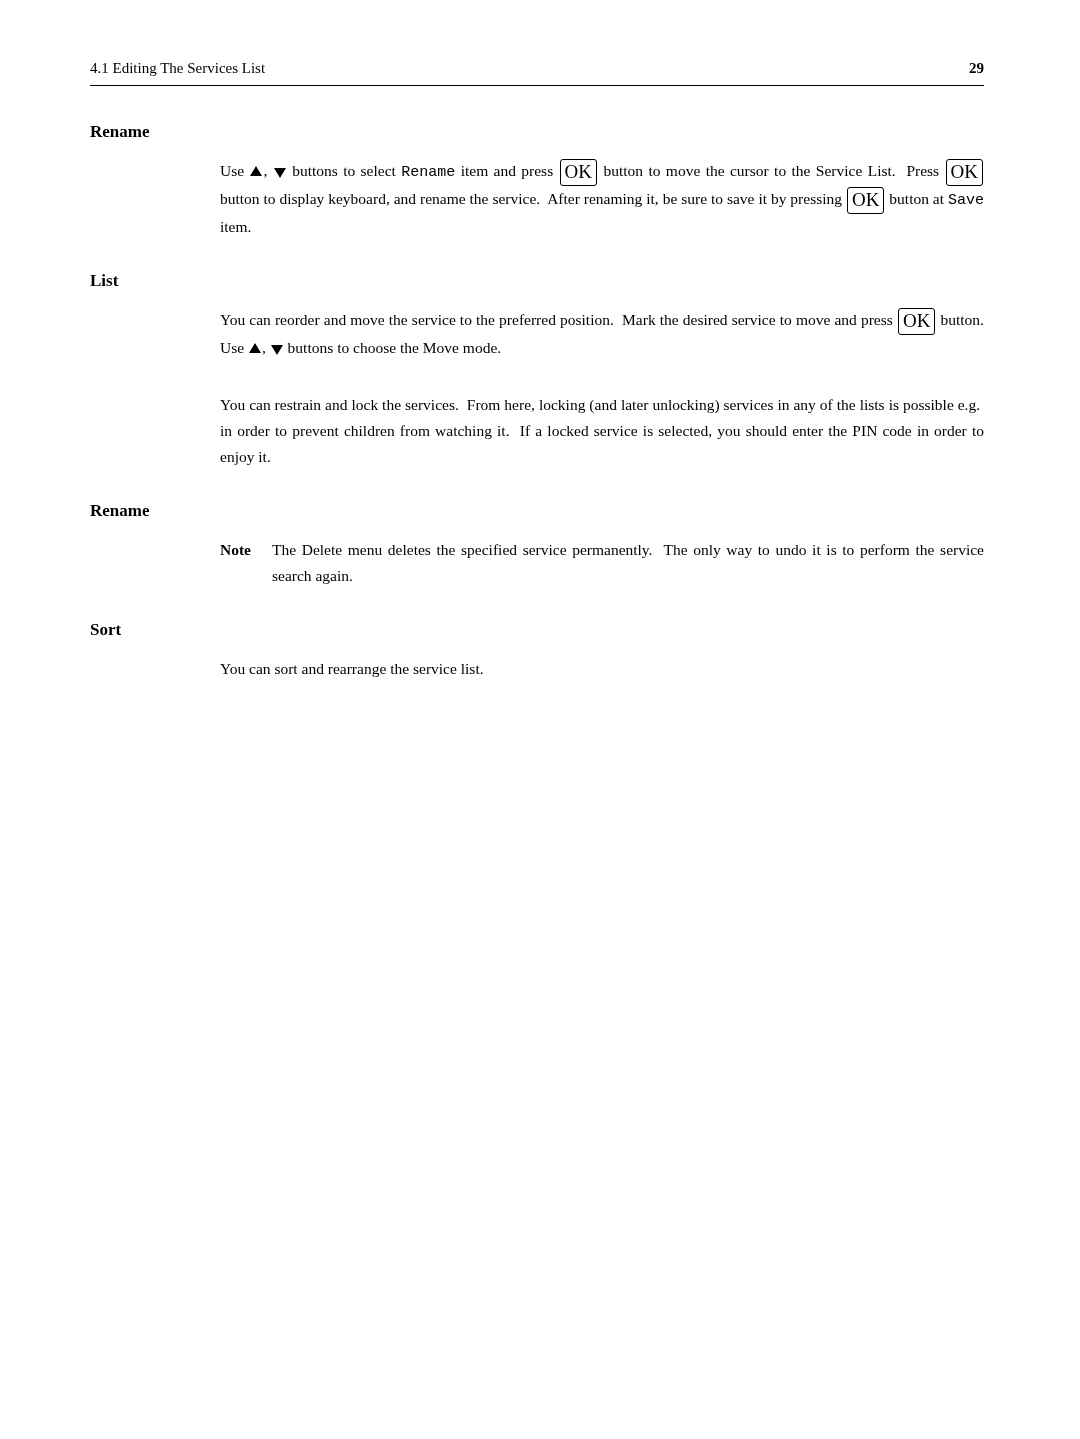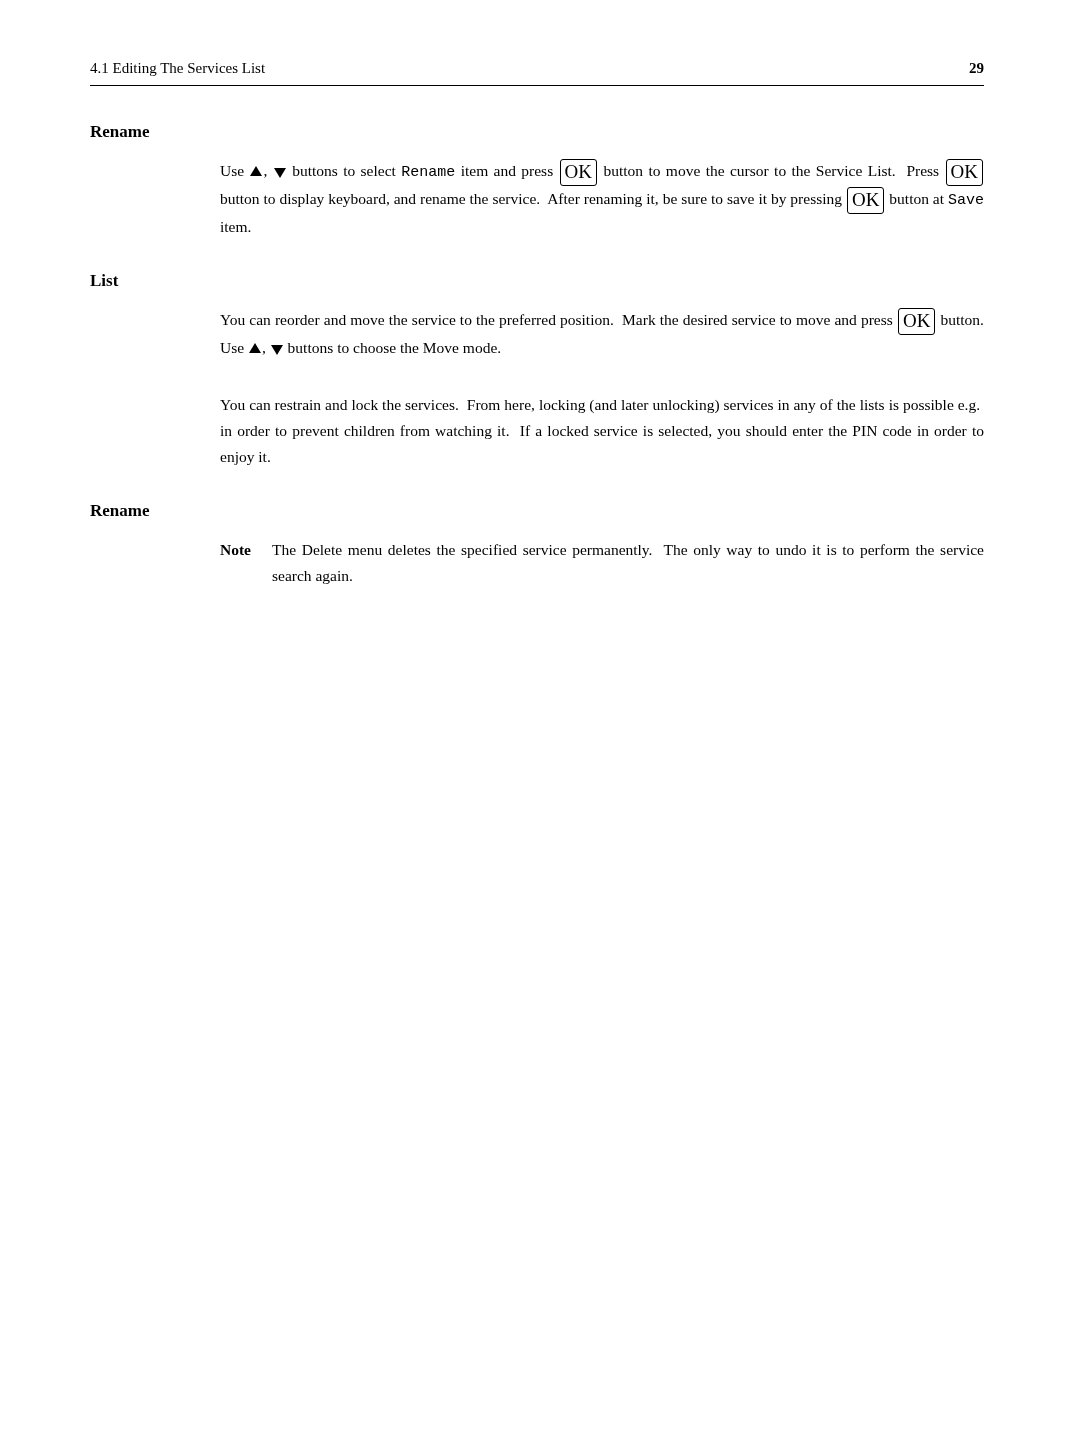--- a/index.html
+++ b/index.html
@@ -169,14 +169,22 @@
   <div class="section">
     <div class="section-title">Rename</div>
     <div class="section-body">
       <div class="note-block">
         <span class="note-label">Note</span>
         <span class="note-text">The Delete menu deletes the specified service permanently.&nbsp; The only way to undo it is to perform the service search again.</span>
       </div>
     </div>
   </div>
 
+  <div class="section">
+    <div class="section-title">Sort</div>
+    <div class="section-body">
+      <p class="section-text">
+        You can sort and rearrange the service list.
+      </p>
+    </div>
+  </div>
 
 </div>
 
 </body></html>

